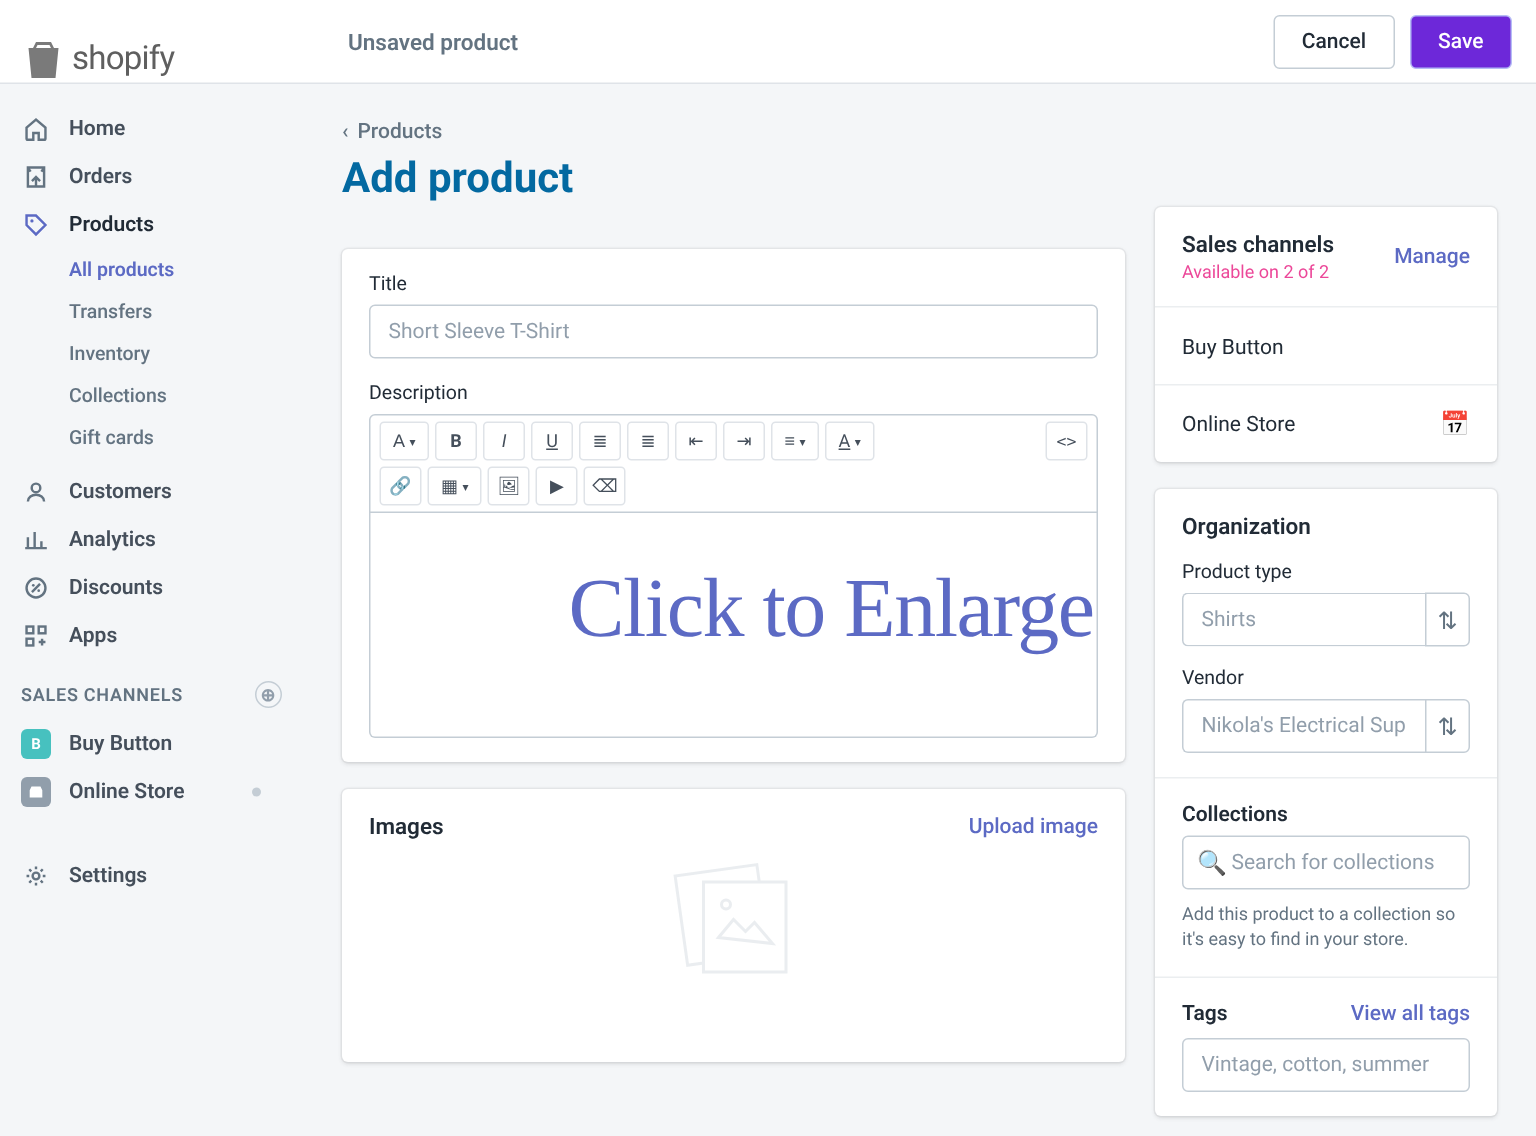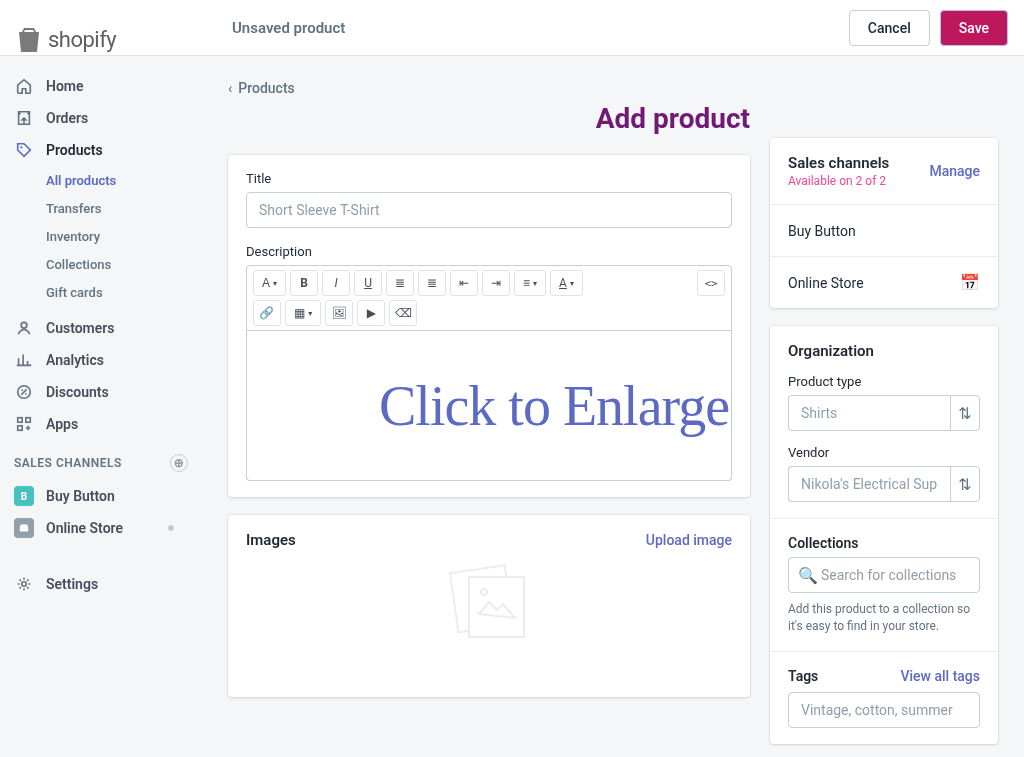--- a/index.html
+++ b/index.html
@@ -5,40 +5,40 @@
   * { box-sizing: border-box; margin: 0; padding: 0; font-family: -apple-system, BlinkMacSystemFont, "Segoe UI", Roboto, sans-serif; }
   body { background: #f4f6f8; color: #212b36; width: 1024px; height: 757px; overflow: hidden; position: relative; }
   
   .topbar { display: flex; align-items: center; height: 56px; background: #fff; border-bottom: 1px solid #dfe3e8; padding: 0 16px; }
   .logo { display: flex; align-items: center; gap: 6px; width: 186px; margin-top: 24px; }
   .logo-bag { width: 26px; height: 28px; }
   .logo-text { font-size: 22px; font-weight: 400; color: #5f5f5f; letter-spacing: -0.5px; }
   .topbar-title { font-size: 15px; font-weight: 600; color: #637381; flex: 1; padding-left: 30px;}
   .topbar-actions { display: flex; gap: 10px; }
   .btn { height: 36px; padding: 0 18px; border-radius: 4px; font-size: 14px; font-weight: 500; display: inline-flex; align-items: center; justify-content: center; cursor: pointer; border: 1px solid #c4cdd5; background: #fff; color: #212b36; }
-  .btn-primary { background: #be185d; border-color: #b6bcf5; color: #fff; }
+  .btn-primary { background: #6d28d9; border-color: #b6bcf5; color: #fff; }
   
   .shell { display: flex; height: calc(757px - 56px); }
   .sidebar { width: 202px; background: #f4f6f8; padding: 14px 0 0 0; display:flex; flex-direction:column; }
   .nav-item { display: flex; align-items: center; gap: 12px; height: 32px; padding: 0 14px; font-size: 14px; font-weight: 600; color: #454f5b; cursor: pointer; }
   .nav-item.active { color: #212b36; }
   .nav-icon { width: 20px; height: 20px; display:flex; align-items:center; justify-content:center; color:#637381; }
   .nav-sub { padding-left: 46px; font-size: 13px; color: #637381; height: 28px; display:flex; align-items:center; cursor:pointer; font-weight:500;}
   .nav-sub.selected { color: #5c6ac4; font-weight: 600; }
   .section-header { display:flex; align-items:center; justify-content:space-between; padding: 14px 14px 8px 14px; font-size: 12px; font-weight: 600; color: #637381; letter-spacing: 0.5px; }
   .section-header .plus-circle { width:18px;height:18px;border:1.5px solid #c4cdd5;border-radius:50%;display:flex;align-items:center;justify-content:center;font-size:12px;color:#919eab;}
   .channel-row { display:flex; align-items:center; gap:12px; padding:0 14px; height:32px; font-size:14px; font-weight:600; color:#454f5b; cursor:pointer;}
   .channel-badge { width:20px; height:20px; border-radius:4px; display:flex; align-items:center; justify-content:center; }
   .bottom-nav { margin-top: 24px; }
   
   .main { flex: 1; overflow: auto; padding: 24px 26px 0 26px; display:flex; gap:20px; align-items:flex-start; }
   .main-col { flex: 1; min-width: 0; }
   .side-col { width: 228px; flex-shrink:0; }
   .breadcrumb { display:flex; align-items:center; gap:6px; color:#637381; font-size:14px; font-weight:500; margin-bottom:6px; cursor:pointer;}
-  .page-title { font-size: 28px; font-weight: 700; color: #701a75; margin-bottom: 20px; text-align: right; }
+  .page-title { font-size: 28px; font-weight: 700; color: #0369a1; margin-bottom: 31px; }
   
   .card { background:#fff; border-radius:4px; box-shadow: 0 0 0 1px rgba(63,63,68,.05), 0 1px 3px rgba(63,63,68,.15); margin-bottom: 18px; }
   .card-pad { padding: 16px 18px; }
   .card-section { padding: 16px 18px; border-top: 1px solid #ebeef0; }
   .card-section:first-child { border-top: none; }
   .card-head { display:flex; justify-content:space-between; align-items:center; }
   .label { font-size: 13px; color: #212b36; margin-bottom: 6px; display:block; }
   .input { width:100%; height:36px; border:1px solid #c4cdd5; border-radius:4px; padding:0 12px; font-size:14px; color:#212b36; }
   .input::placeholder { color:#919eab; }
   .heading-sm { font-size: 15px; font-weight: 600; color:#212b36; }

